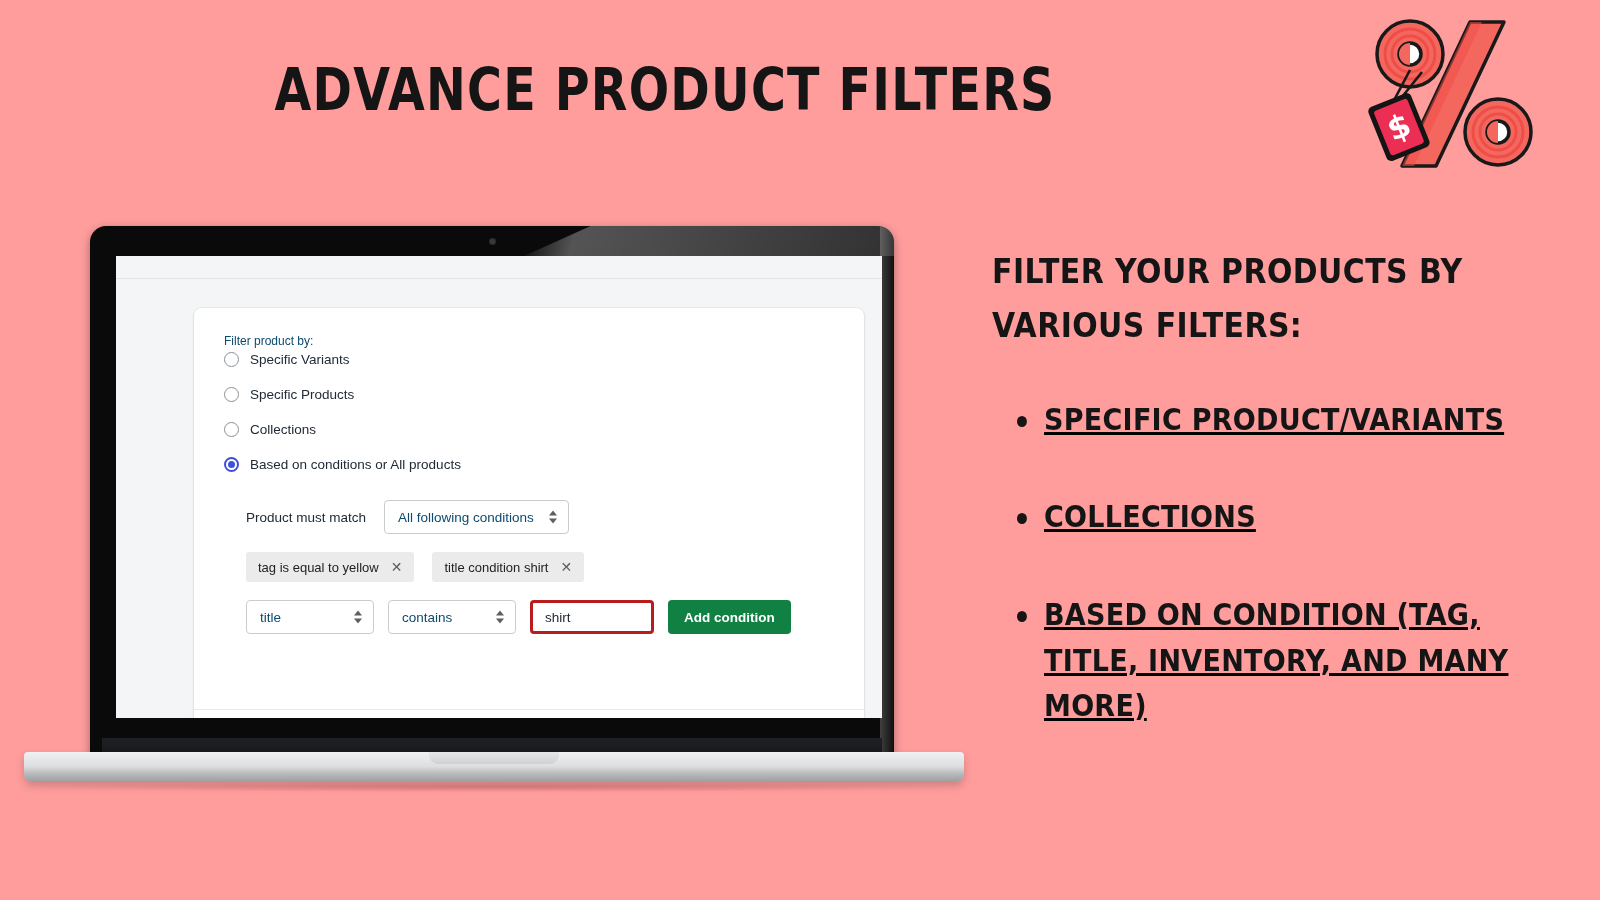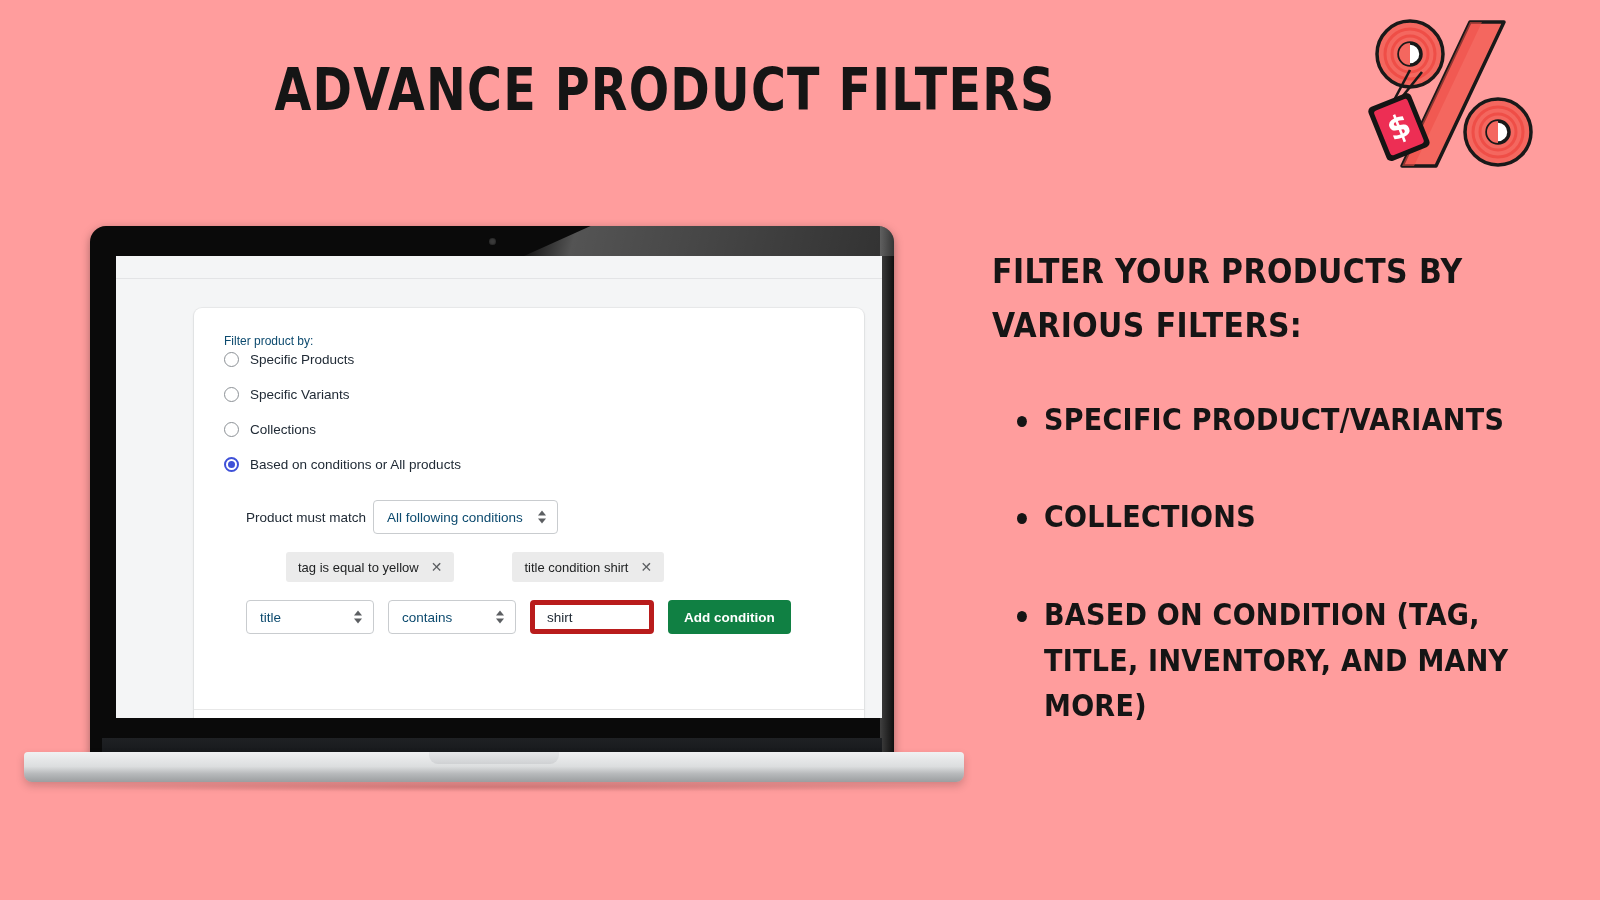--- a/index.html
+++ b/index.html
@@ -171,21 +171,21 @@
 
   
   .conditions {
     margin-top: 28px;
     padding-left: 22px;
   }
 
   .match-row {
     display: flex;
     align-items: center;
-    gap: 7px;
+    gap: 18px;
     margin-bottom: 18px;
   }
   .match-label {
     font-size: 13.5px;
     color: #212b36;
   }
 
   .select {
     position: relative;
     display: inline-flex;
@@ -227,39 +227,38 @@
     display: inline-flex;
     align-items: center;
     gap: 12px;
     height: 30px;
     padding: 12px 12px;
     background: #ebebeb;
     border-radius: 3px;
     font-size: 13px;
     color: #202223;
     white-space: nowrap;
-    margin-left: 40px;
   }
   .chip-close {
     font-size: 14px;
     color: #5c5f62;
     line-height: 1;
   }
 
   .cond-row {
     display: flex;
     align-items: center;
     gap: 14px;
   }
   .select.sm { min-width: 128px; text-align: right; }
   .text-input {
     height: 34px;
     width: 124px;
     padding: 0 12px;
-    border: 5px solid #b91c1c;
+    border: 3px solid #b91c1c;
     border-radius: 4px;
     background: #fff;
     font-family: "Liberation Sans", sans-serif;
     font-size: 13.5px;
     color: #212b36;
     display: flex;
     align-items: center;
   }
   .btn-primary {
     height: 34px;
@@ -339,20 +338,21 @@
     line-height: 1.6;
     letter-spacing: 0.5px;
     color: #151515;
     transform: scaleX(0.88);
     transform-origin: left top;
   }
 
   .bullets {
     margin-top: 44px;
     padding-left: 52px;
+    text-decoration: underline;
   }
   .bullet {
     position: relative;
     font-family: "DejaVu Sans", sans-serif;
     font-weight: 700;
     font-size: 30px;
     line-height: 1.52;
     letter-spacing: 0.3px;
     color: #151515;
     margin-bottom: 52px;
@@ -419,26 +419,26 @@
 
     <div class="screen">
       <div class="screen-topline"></div>
 
       <div class="card">
 
         <div class="card-label">Filter product by:</div>
 
         <div class="radio-row">
           <span class="radio"></span>
-          <span class="radio-label">Specific Products</span>
+          <span class="radio-label">Specific Variants</span>
         </div>
 
         <div class="radio-row">
           <span class="radio"></span>
-          <span class="radio-label">Specific Variants</span>
+          <span class="radio-label">Specific Products</span>
         </div>
 
         <div class="radio-row">
           <span class="radio"></span>
           <span class="radio-label">Collections</span>
         </div>
 
         <div class="radio-row">
           <span class="radio checked"></span>
           <span class="radio-label">Based on conditions or All products</span>

